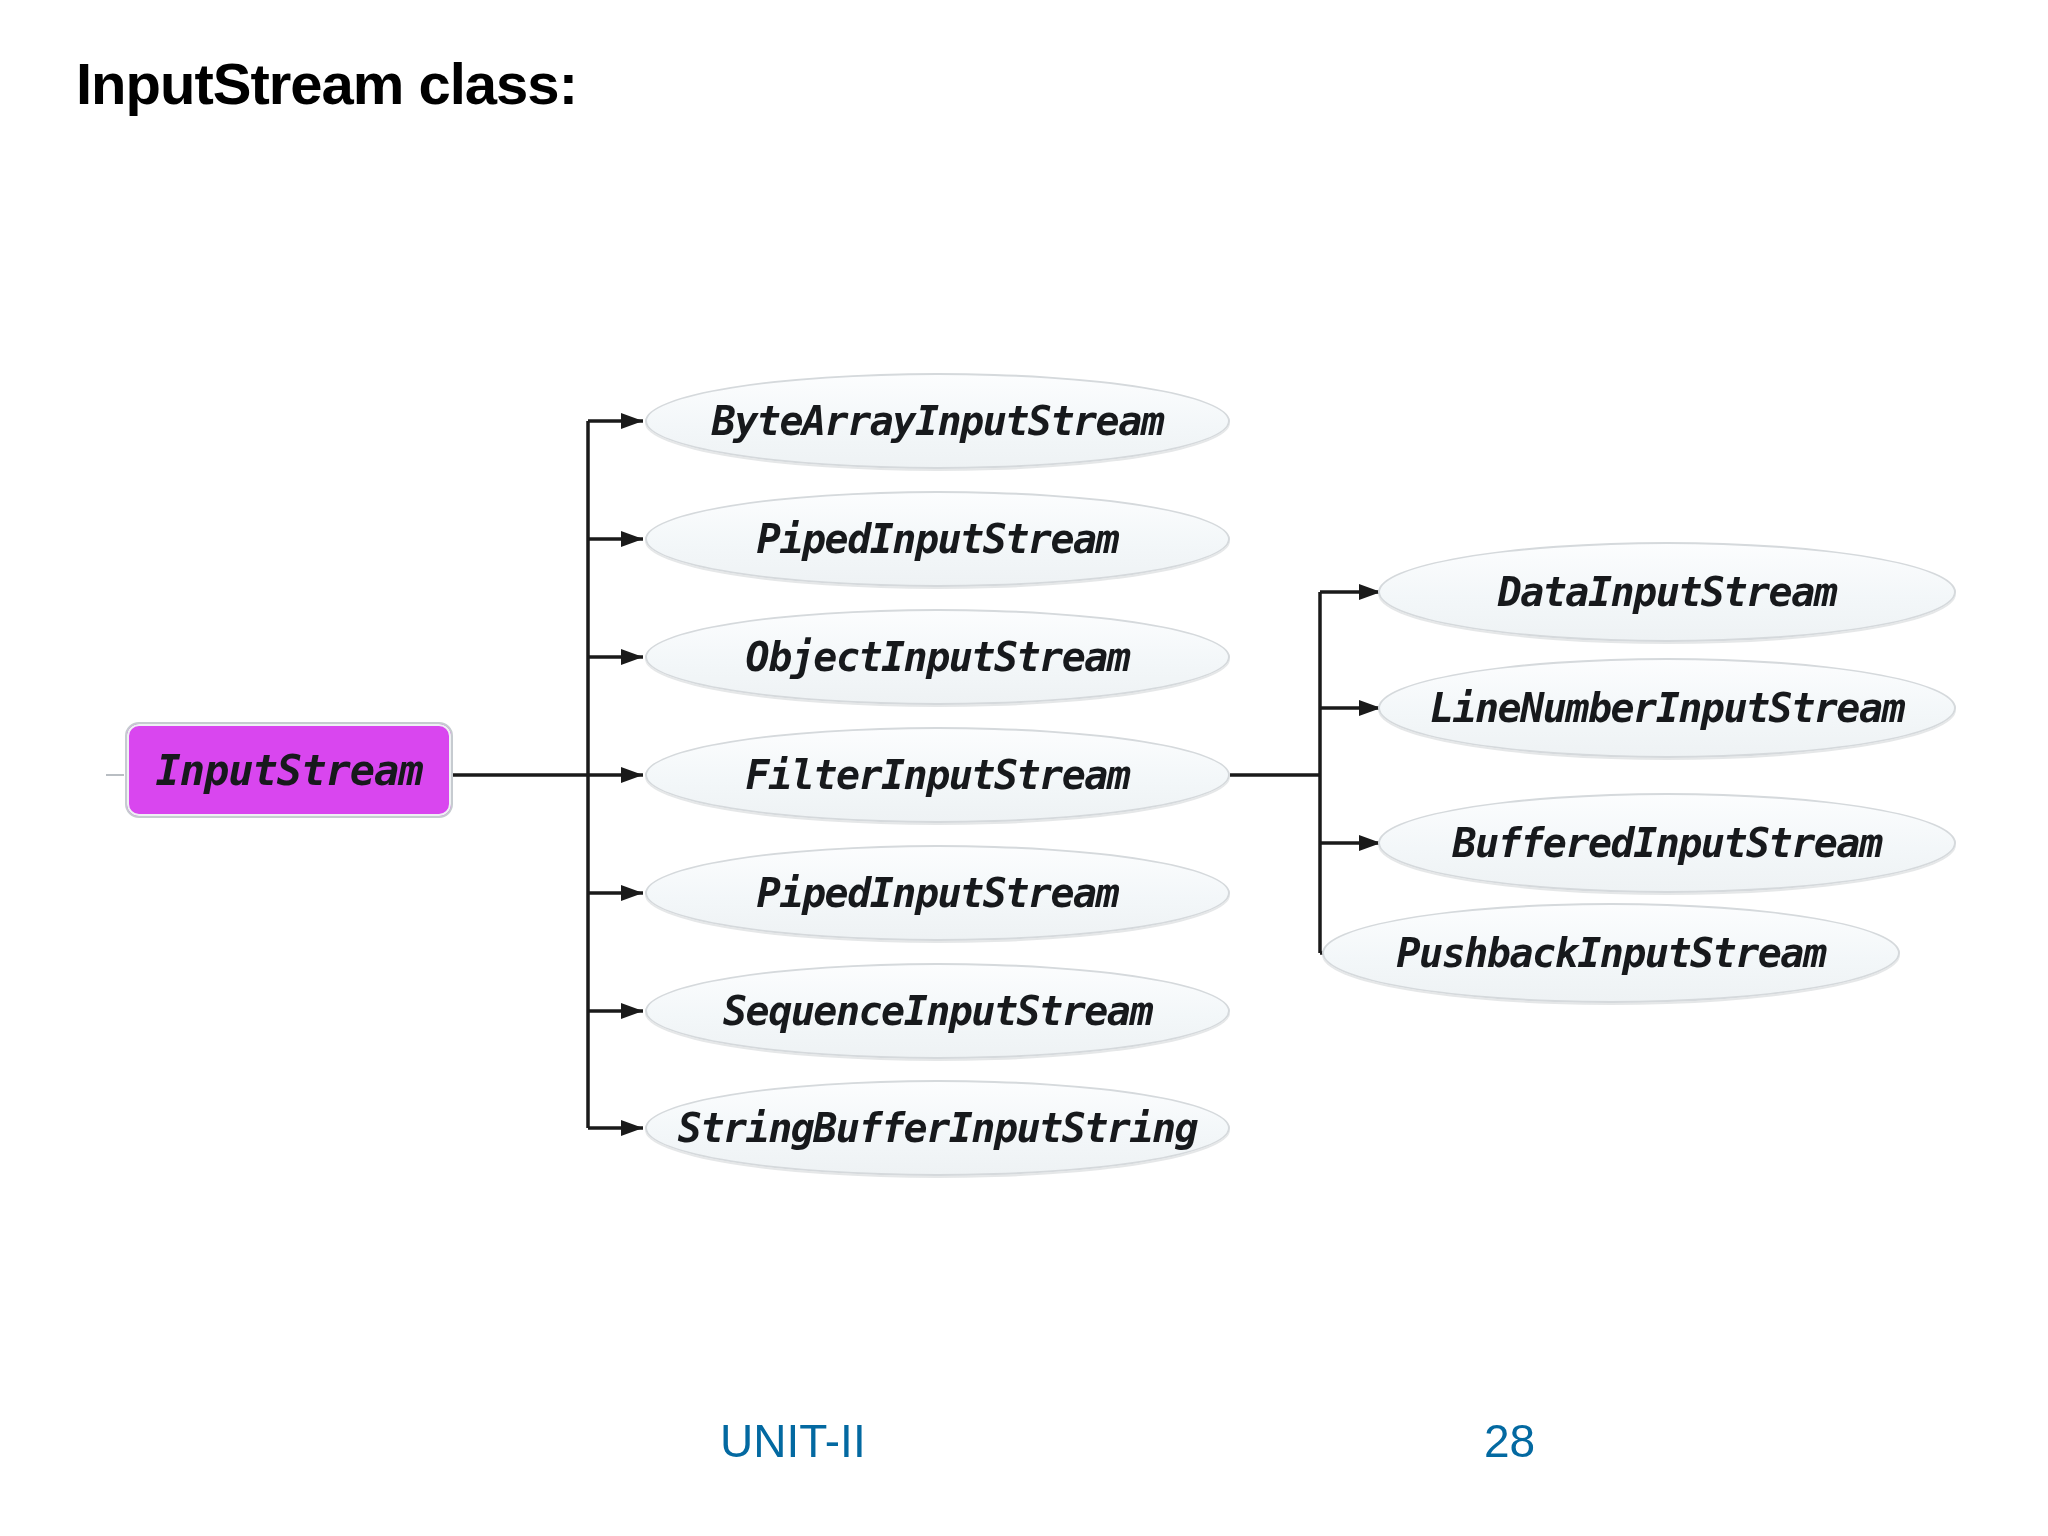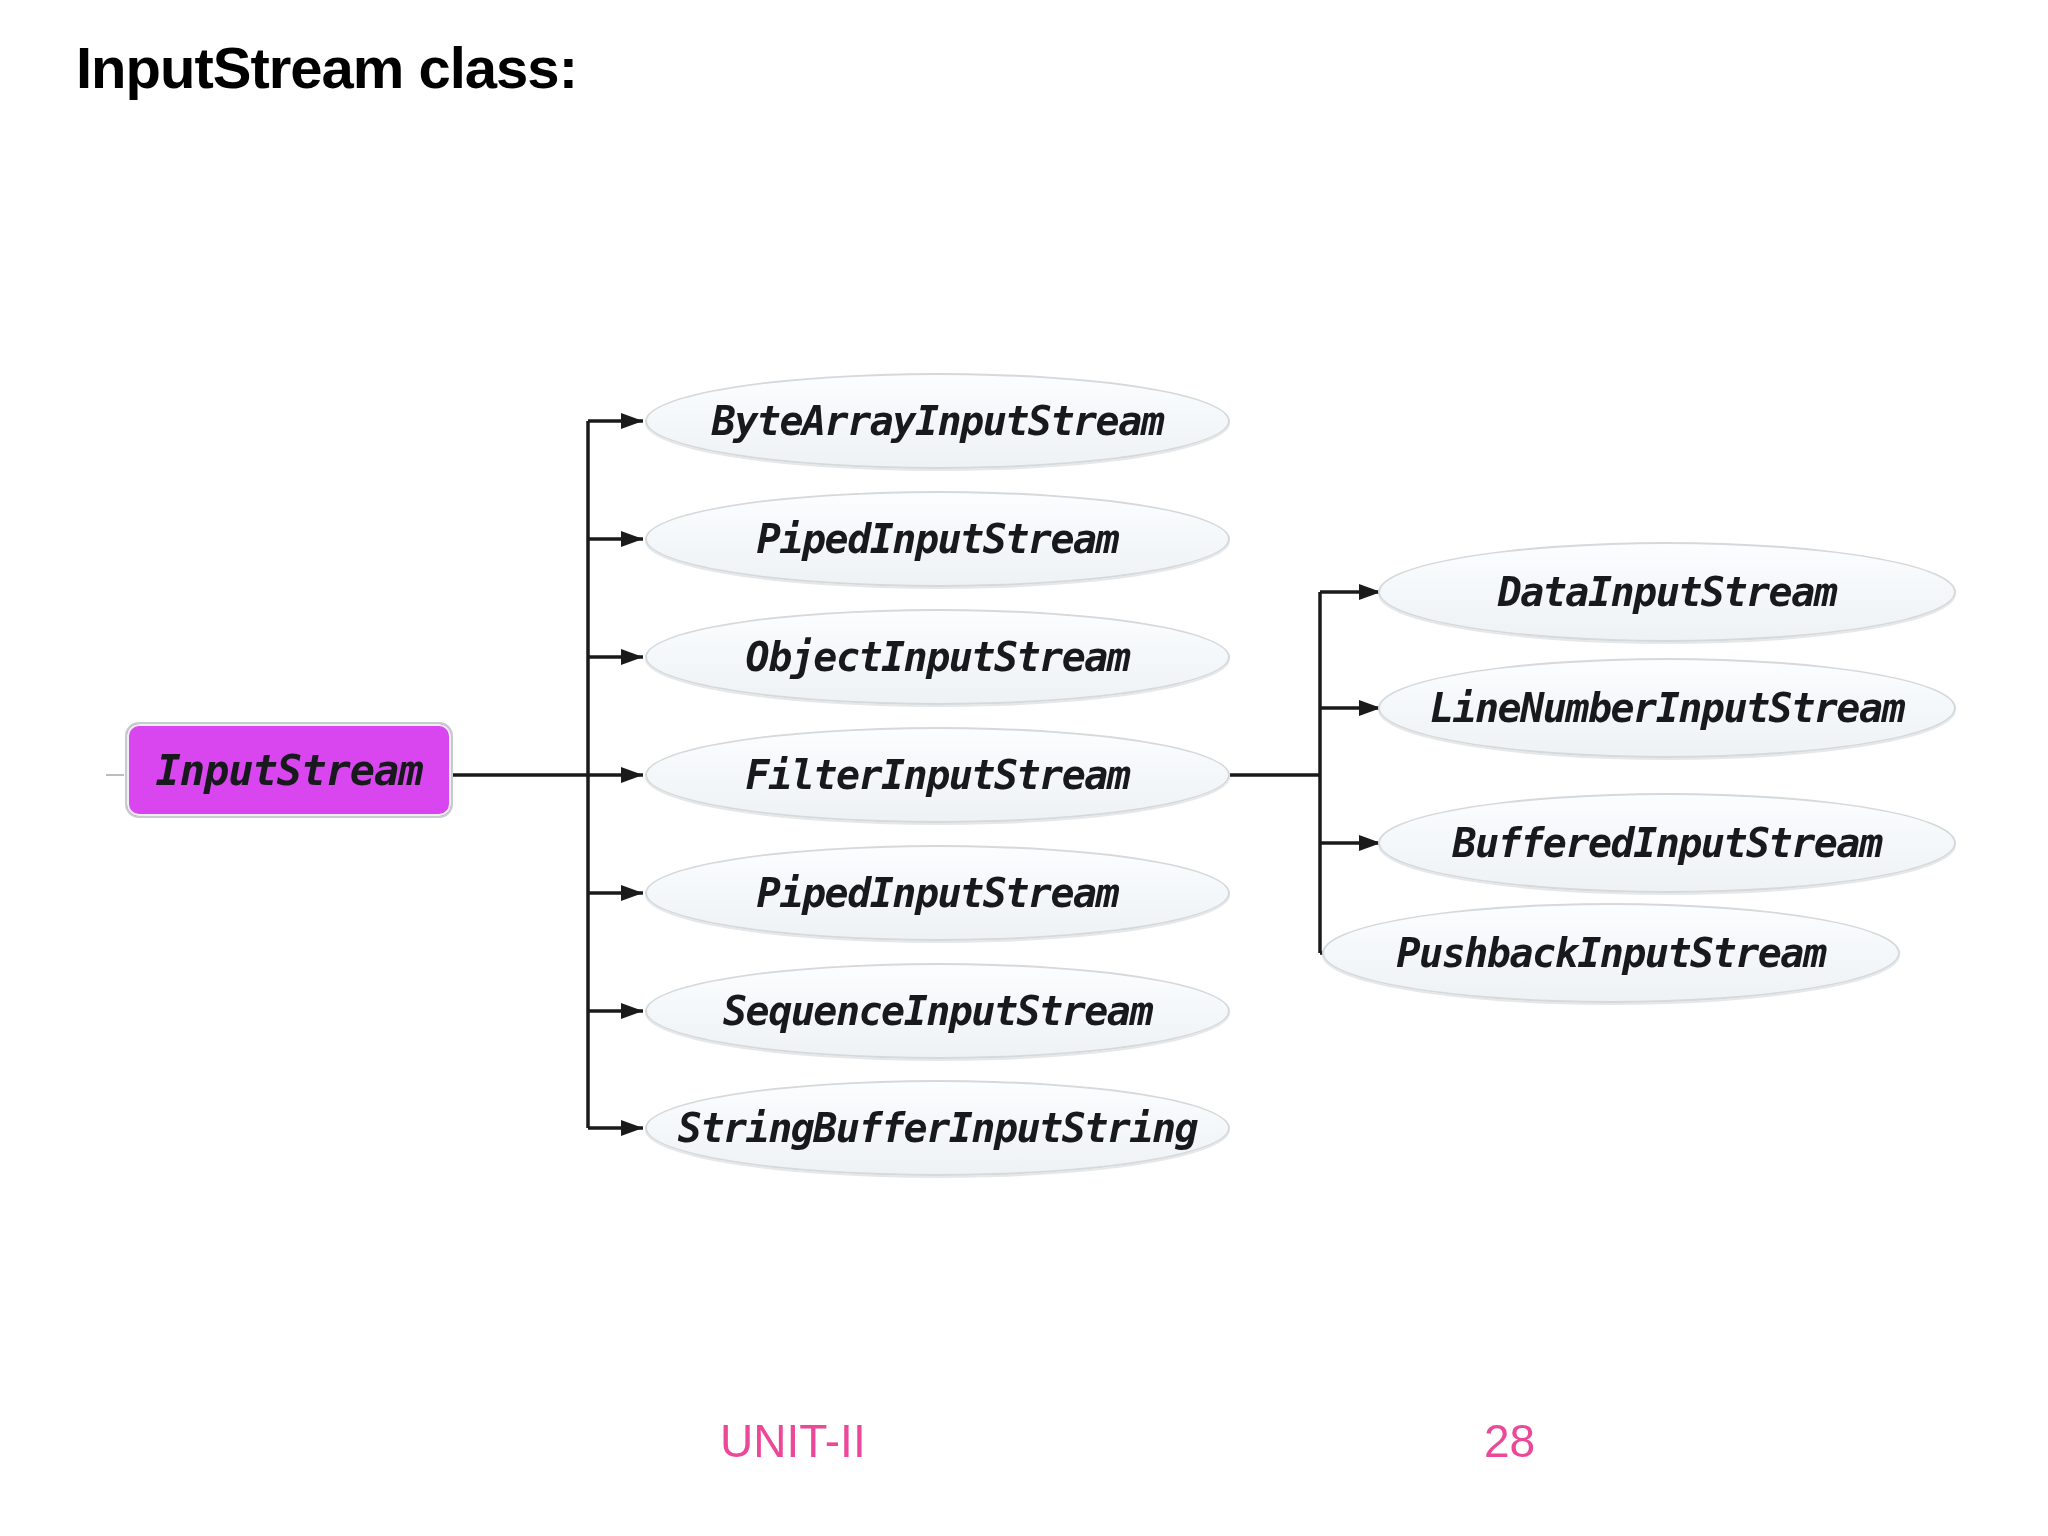--- a/index.html
+++ b/index.html
@@ -5,21 +5,21 @@
   html, body { margin: 0; padding: 0; }
   body {
     width: 2048px; height: 1536px;
     background: #ffffff;
     position: relative;
     overflow: hidden;
     font-family: "Liberation Sans", sans-serif;
   }
   .page-title {
     position: absolute;
-    left: 76px; top: 34px;
+    left: 76px; top: 50px;
     font-size: 58px;
     font-weight: 700;
     color: #000000;
     letter-spacing: -1px;
     white-space: nowrap;
   }
   #connector-layer {
     position: absolute;
     left: 0; top: 0;
     width: 2048px; height: 1536px;
@@ -53,21 +53,21 @@
     color: #17191c;
     letter-spacing: -1.5px;
     white-space: nowrap;
   }
   .root-label { font-size: 42px; letter-spacing: -1px; }
   .footer-text {
     position: absolute;
     top: 1414px;
     font-size: 46px;
     font-weight: 400;
-    color: #ec4899;
+    color: #0369a1;
     white-space: nowrap;
   }
   .footer-unit { left: 720px; }
   .footer-page { left: 1484px; }
 </style>
 </head>
 <body>
 
 <div class="page-title">InputStream class:</div>
 

